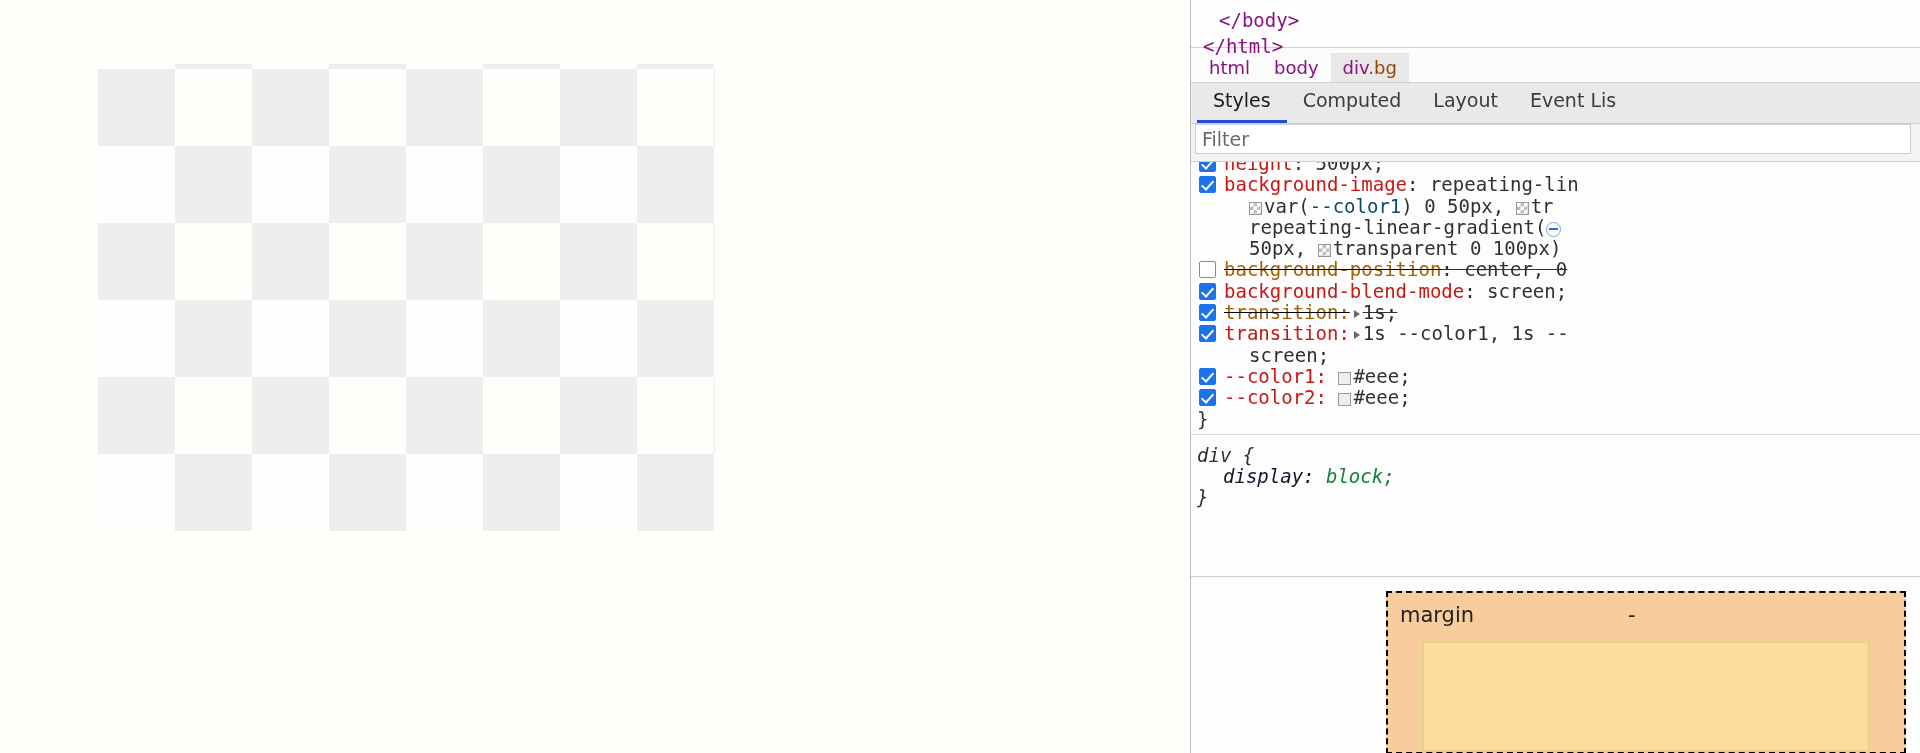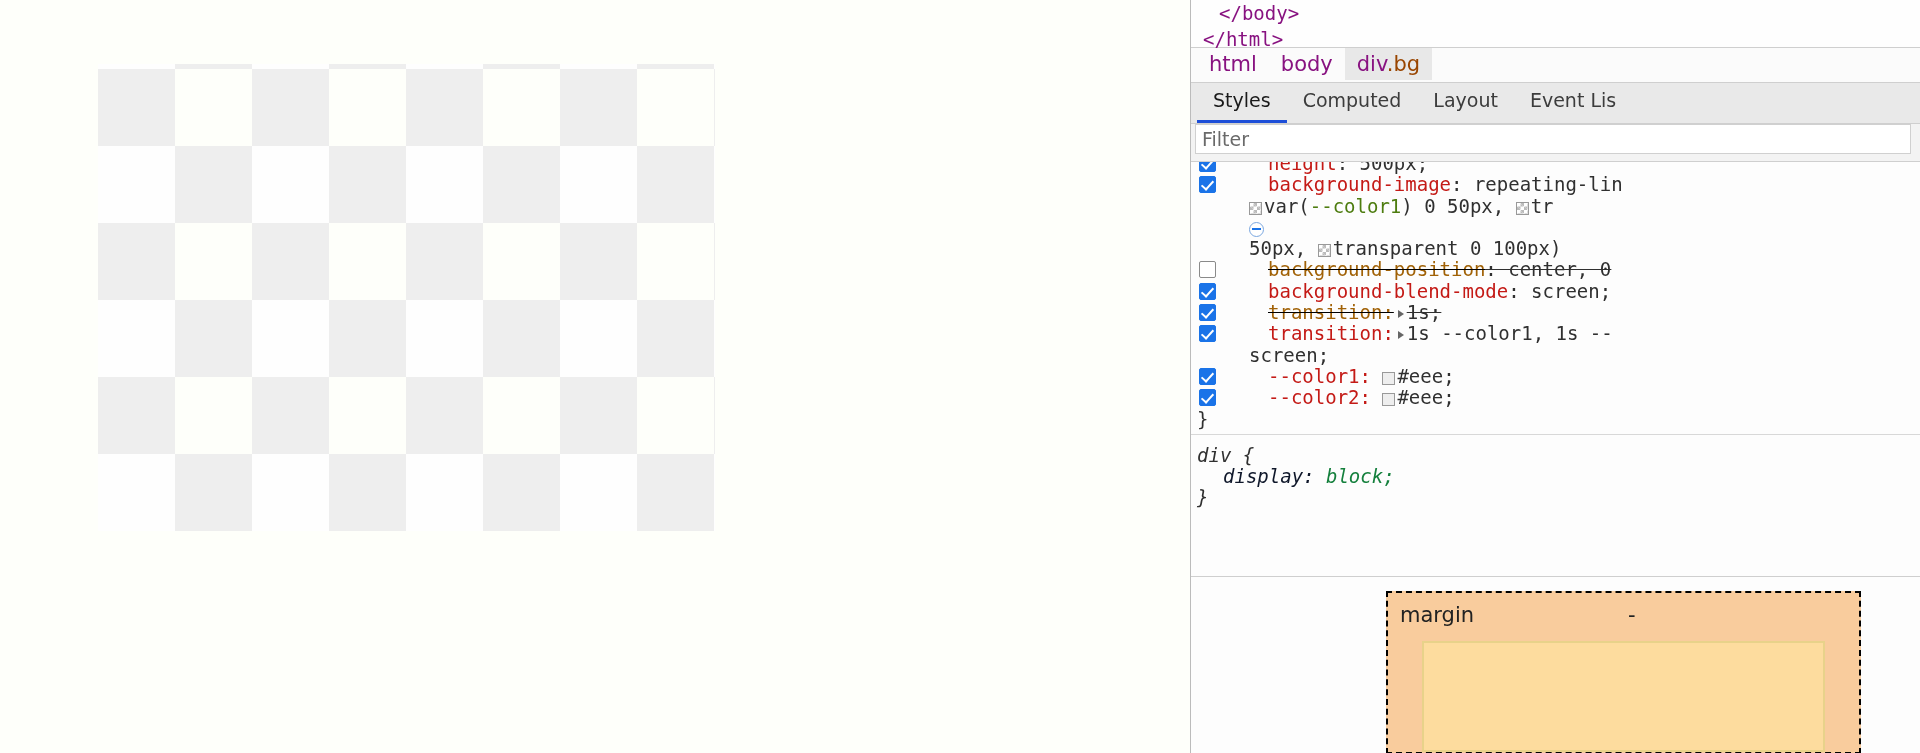--- a/index.html
+++ b/index.html
@@ -72,40 +72,40 @@
     border-left: 1px solid #bbb;
     overflow: hidden;
     font-family: "DejaVu Sans Mono", monospace;
   }
 
   
   #dom-tail {
     position: relative;
     height: 48px;
     background: #fefefe;
-    padding-top: 0px;
+    padding-top: 7px;
     font-family: "DejaVu Sans Mono", monospace;
     font-size: 19px;
     color: #881280;
     border-bottom: 1px solid #cfcfcf;
   }
   .dom-line { white-space: pre; line-height: 26px; }
   .dom-l1 { padding-left: 28px; }
   .dom-l2 { padding-left: 12px; }
 
   
   #breadcrumb {
     display: flex;
-    align-items: flex-start;
+    align-items: flex-end;
     height: 35px;
     background: #fbfbfb;
     border-bottom: 1px solid #cfcfcf;
     padding-left: 6px;
     font-family: "DejaVu Sans", sans-serif;
-    font-size: 21px;
+    font-size: 18px;
   }
   .crumb {
     padding: 4px 12px;
     color: #881280;
     white-space: nowrap;
     cursor: default;
   }
   .crumb.selected {
     background: #e8e8e8;
     color: #881280;
@@ -172,21 +172,21 @@
     padding: 2px 0 4px 0;
     border-bottom: 1px solid #d8d8d8;
   }
 
   .decl {
     display: flex;
     align-items: flex-start;
     white-space: pre;
     padding-left: 6px;
   }
-  .decl-body { white-space: pre-wrap; margin-left: 44px; }
+  .decl-body { white-space: pre-wrap; }
 
   
   .cbox {
     flex: 0 0 auto;
     width: 17px;
     height: 17px;
     margin: 2px 8px 0 2px;
     border-radius: 2px;
     position: relative;
   }
@@ -204,21 +204,21 @@
     transform: rotate(42deg);
   }
   .cbox.off {
     background: #fff;
     border: 1.5px solid #8a8a8a;
   }
 
   .prop { color: #c41a16; }
   .prop.custom { color: #c41a16; }
   .val  { color: #303030; }
-  .varname { color: #4d7c0f; }
+  .varname { color: #0c4a6e; }
   .disabled { text-decoration: line-through; }
   .disabled .prop, .disabled .val { color: #a16207; }
   .disabled .val-g { color: #303030; text-decoration: line-through; }
 
   .swatch {
     display: inline-block;
     width: 13px; height: 13px;
     border: 1px solid #999;
     background: #eeeeee;
     vertical-align: -2px;
@@ -284,21 +284,21 @@
     top: 576px;
     width: 730px;
     height: 177px;
     background: #fdfdfd;
     border-top: 1px solid #cfcfcf;
   }
   #box-margin {
     position: absolute;
     left: 195px;
     top: 14px;
-    width: 475px;
+    width: 520px;
     height: 163px;
     background: #f9cc9d;
     border: 2px dashed #000;
     font-family: "DejaVu Sans", sans-serif;
     font-size: 21px;
     color: #222;
   }
   #box-margin-label {
     position: absolute;
     left: 12px;
@@ -363,21 +363,21 @@
         </div>
 
         <div class="decl">
           <span class="cbox on"></span>
           <span class="decl-body"><span class="prop">background-image</span><span class="val">: </span><span class="val">repeating-lin</span></span>
         </div>
         <div class="indent">
           <span class="swatch trans"></span><span class="val">var(</span><span class="varname">--color1</span><span class="val">) 0 50px, </span><span class="swatch trans"></span><span class="val">tr</span>
         </div>
         <div class="indent">
-          <span class="swatch circ"></span>
+          <span class="val">repeating-linear-gradient(</span><span class="swatch circ"></span>
         </div>
         <div class="indent">
           <span class="val">50px, </span><span class="swatch trans"></span><span class="val">transparent 0 100px)</span>
         </div>
 
         <div class="decl">
           <span class="cbox off"></span>
           <span class="decl-body disabled"><span class="prop">background-position</span><span class="val-g">: </span><span class="val-g">center, 0</span></span>
         </div>
 

